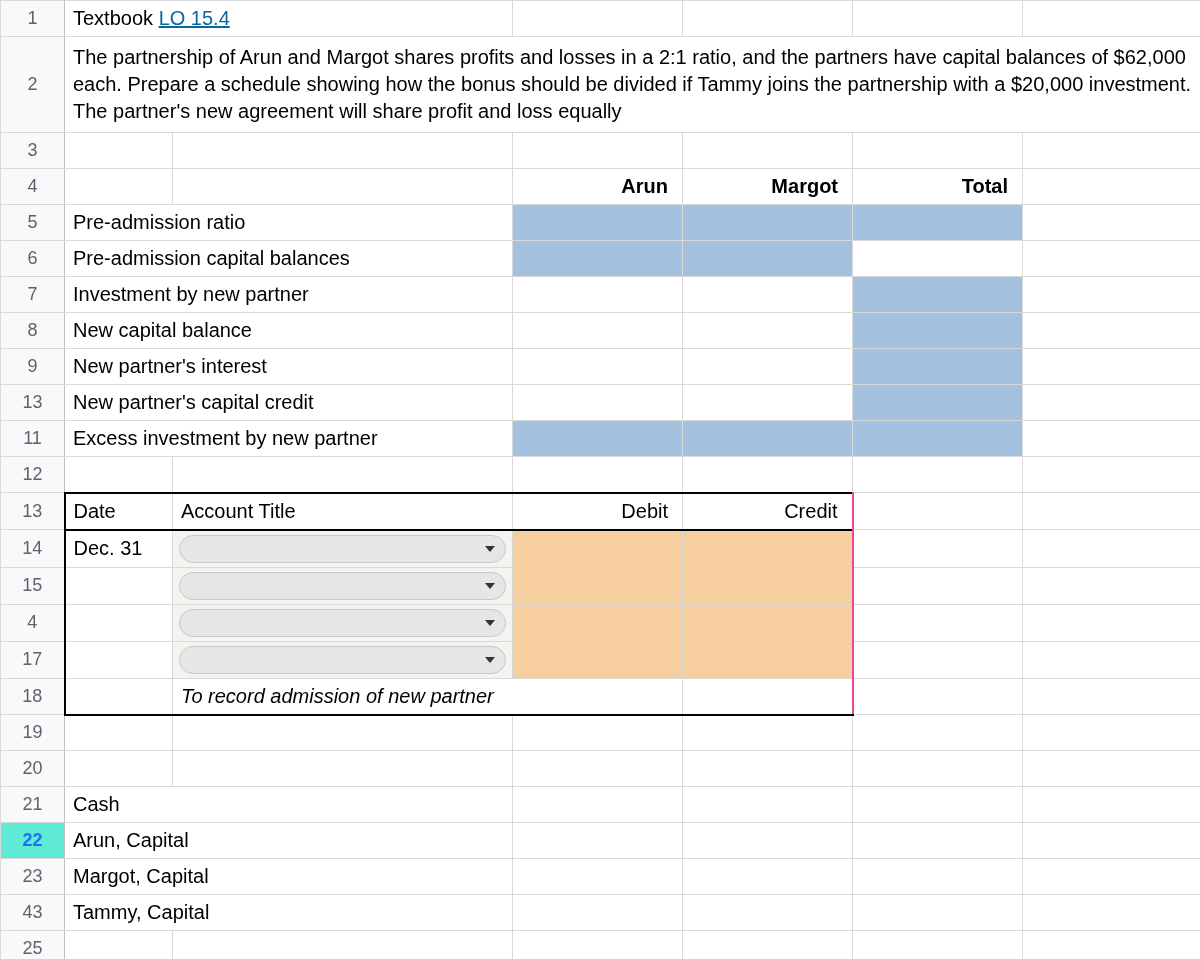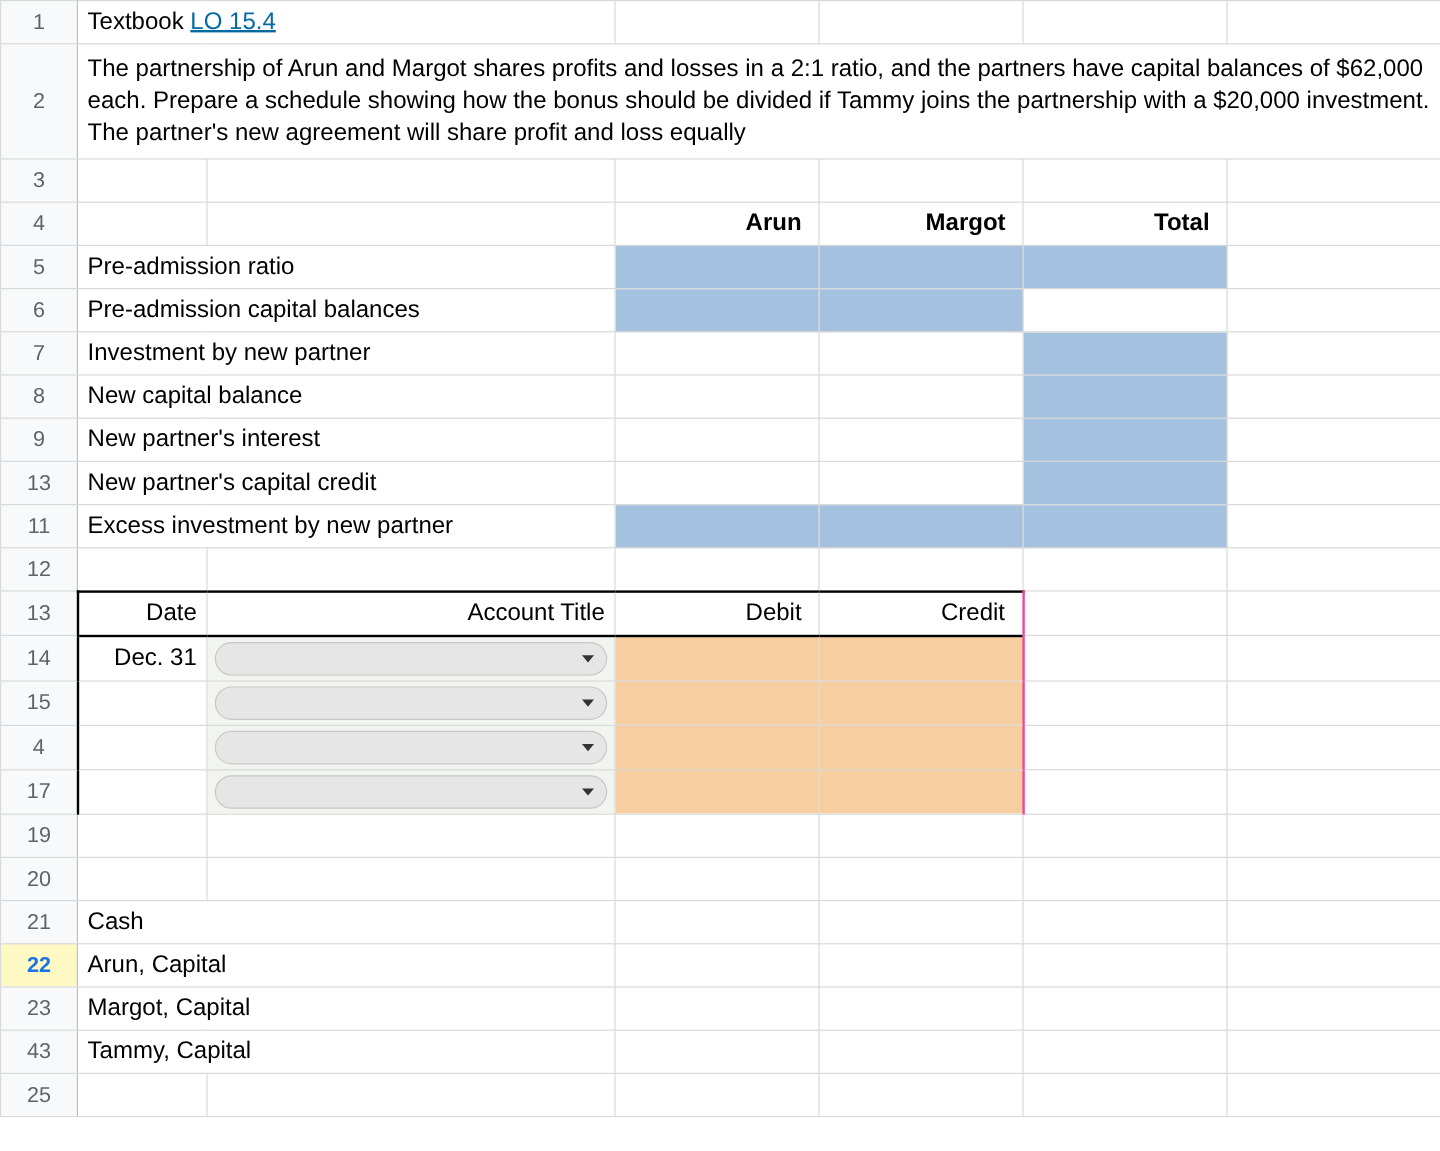--- a/index.html
+++ b/index.html
@@ -32,21 +32,21 @@
     white-space: nowrap;
   }
   td.rownum {
     background: #f8f9fa;
     color: #5f6368;
     text-align: center;
     font-size: 18px;
     border-right: 1px solid #c0c0c0;
   }
   td.rownum.sel {
-    background: #fef9c3;
+    background: #5eead4;
     color: #1a73e8;
     font-weight: 600;
   }
   td.wrap { white-space: normal; line-height: 1.35; }
   td.right  { text-align: right; padding-right: 14px; }
   td.bold   { font-weight: 700; padding-left: 12px; }
 
   td.fill-blue   { background: #a4c2e0; }
   td.fill-orange { background: #f6ce9f; }
   td.fill-greenbox { background: #f2f4f0; padding: 4px 6px; }
@@ -69,21 +69,21 @@
     transform: translateY(-50%);
     width: 0; height: 0;
     border-left: 5px solid transparent;
     border-right: 5px solid transparent;
     border-top: 6px solid #333;
   }
 
   a.lo { color: #0369a1; text-decoration: underline; }
 
   
-  td.bt-th { border-top: 2px solid #000; text-align: right; }
+  td.bt-th { border-top: 2px solid #000; }
   td.bb-th { border-bottom: 2px solid #000; }
   td.bl-th { border-left: 2px solid #000; }
   td.br-th { border-right: 2px solid #ec4899; }
 
   .italic { font-style: italic; }
 </style>
 </head>
 <body>
 
 <table class="sheet">
@@ -267,20 +267,28 @@
       <div class="dd">
             <span class="caret"></span>
           </div>
     </td>
     <td class="fill-orange"></td>
     <td class="fill-orange br-th"></td>
     <td></td>
     <td></td>
   </tr>
 
+  <tr>
+    <td class="rownum">18</td>
+    <td class="bl-th bb-th"></td>
+    <td class="italic bb-th" colspan="2">To record admission of new partner</td>
+    <td class="bb-th br-th"></td>
+    <td></td>
+    <td></td>
+  </tr>
 
   <tr>
     <td class="rownum">19</td>
     <td></td>
         <td></td>
         <td></td>
         <td></td>
         <td></td>
         <td></td>
   </tr>

